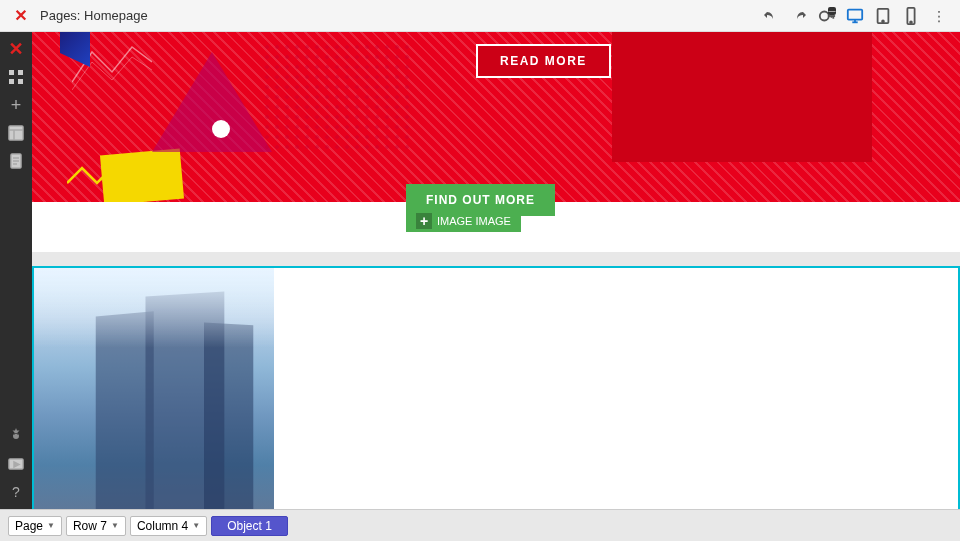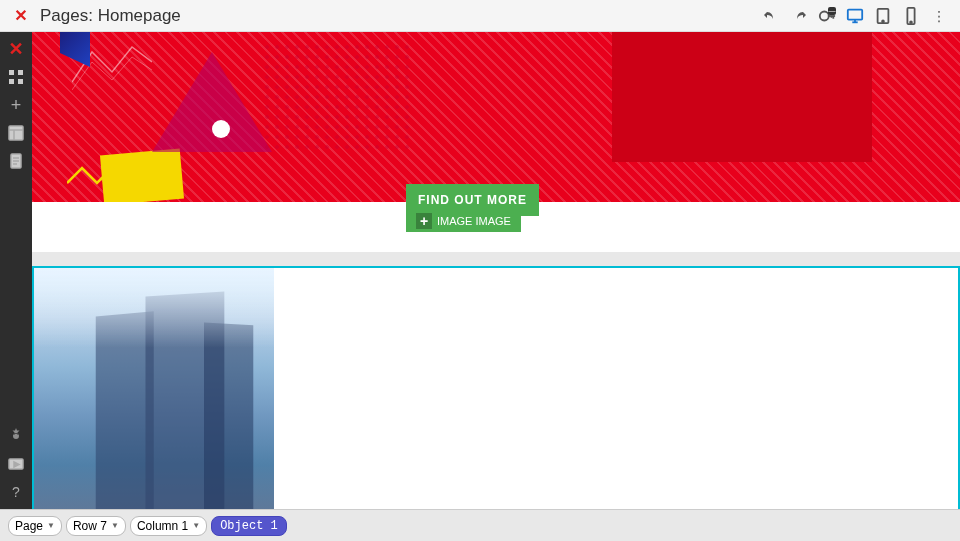--- a/index.html
+++ b/index.html
@@ -10,21 +10,21 @@
       height: 32px;
       background: #f5f5f5;
       border-bottom: 1px solid #ddd;
       display: flex;
       align-items: center;
       justify-content: space-between;
       padding: 0 10px;
       flex-shrink: 0;
     }
     #top-bar-left { display: flex; align-items: center; gap: 8px; }
-    #top-bar-title { font-size: 17px; color: #333; }
+    #top-bar-title { font-size: 13px; color: #333; }
     #top-bar-right { display: flex; align-items: center; gap: 6px; }
     .tb-icon {
       width: 22px; height: 22px; display: flex; align-items: center; justify-content: center;
       cursor: pointer; border-radius: 3px; color: #555; font-size: 14px;
     }
     .tb-icon-close { color: #e02020; font-weight: bold; font-size: 16px; }
 
     
     #main-area {
       display: flex;
@@ -112,35 +112,34 @@
       border-top: 1px solid #ccc;
       display: flex;
       align-items: center;
       padding: 0 8px;
       gap: 4px;
       flex-shrink: 0;
     }
     .breadcrumb-dropdown {
       background: white;
       border: 1px solid #bbb;
-      border-radius: 9px;
+      border-radius: 2px;
       padding: 2px 6px;
       font-size: 12px;
       display: flex; align-items: center; gap: 4px;
       cursor: pointer;
     }
     .breadcrumb-active {
       background: #5555cc;
       color: white;
       border: 1px solid #4444bb;
-      border-radius: 8px;
-      padding: 2px 8px;
+      border-radius: 2px;
+      padding: 2px 15px;
       font-size: 12px;
       cursor: pointer;
-      font-family: Liberation Mono, monospace;
     }
     .chevron-down {
       font-size: 8px; color: #666;
     }
 
     
     .diag-pattern {
       position: absolute;
       top: 0; left: 0;
       width: 100%; height: 100%;
@@ -267,31 +266,32 @@
       <div style="position:absolute;top:120px;left:70px;width:80px;height:50px;background:#f5d800;transform:rotate(-5deg);"></div>
 
       <div style="position:absolute;top:20px;left:120px;width:0;height:0;border-left:60px solid transparent;border-right:60px solid transparent;border-bottom:100px solid rgba(180,0,100,0.6);"></div>
 
       <div style="position:absolute;top:88px;left:180px;width:18px;height:18px;background:white;border-radius:50%;"></div>
 
       <div style="position:absolute;top:10px;left:230px;width:150px;height:110px;background-image:radial-gradient(circle,rgba(200,0,50,0.7) 2px,transparent 2px);background-size:10px 10px;opacity:0.6;"></div>
 
       <div id="red-banner-box" style="position:absolute;top:0;right:88px;width:260px;height:130px;background:#cc0016;"></div>
 
+      <div style="position:absolute;top:12px;left:50%;transform:translateX(-20px);background:#cc0016;border:2px solid white;color:white;font-size:12px;font-weight:bold;padding:8px 22px;letter-spacing:1.5px;cursor:pointer;user-select:none;">READ MORE</div>
 
       <div style="position:absolute;bottom:5px;left:35px;">
         <svg width="80" height="30" viewBox="0 0 80 30">
           <polyline points="0,20 15,5 30,20 45,5 60,20 75,5" fill="none" stroke="#f5d800" stroke-width="2.5"></polyline>
         </svg>
       </div>
     </div>
 
     <div style="position:relative;height:50px;background:white;">
 
-      <div style="position:absolute;top:-18px;left:50%;transform:translateX(-90px);background:#4caf50;color:white;font-size:12px;font-weight:bold;padding:9px 12px;letter-spacing:1px;cursor:pointer;z-index:5;">FIND OUT MORE</div>
+      <div style="position:absolute;top:-18px;left:50%;transform:translateX(-90px);background:#4caf50;color:white;font-size:12px;font-weight:bold;padding:9px 20px;letter-spacing:1px;cursor:pointer;z-index:5;">FIND OUT MORE</div>
 
       <div style="position:absolute;top:8px;left:50%;transform:translateX(-90px);background:#4caf50;color:white;font-size:11px;padding:3px 10px;display:flex;align-items:center;gap:5px;cursor:pointer;z-index:5;">
         <div style="width:16px;height:16px;background:rgba(0,0,0,0.25);display:flex;align-items:center;justify-content:center;font-size:14px;font-weight:bold;line-height:1;">+</div>
         <span>IMAGE IMAGE</span>
       </div>
     </div>
 
     <div id="content-row">
       <div id="content-box">
 
@@ -315,19 +315,19 @@
 <div id="bottom-bar">
   <div class="breadcrumb-dropdown">
     <span>Page</span>
     <span class="chevron-down">▼</span>
   </div>
   <div class="breadcrumb-dropdown">
     <span>Row 7</span>
     <span class="chevron-down">▼</span>
   </div>
   <div class="breadcrumb-dropdown">
-    <span>Column 1</span>
+    <span>Column 4</span>
     <span class="chevron-down">▼</span>
   </div>
   <div class="breadcrumb-active">
     <span>Object 1</span>
   </div>
 </div>
 
 </body></html>

